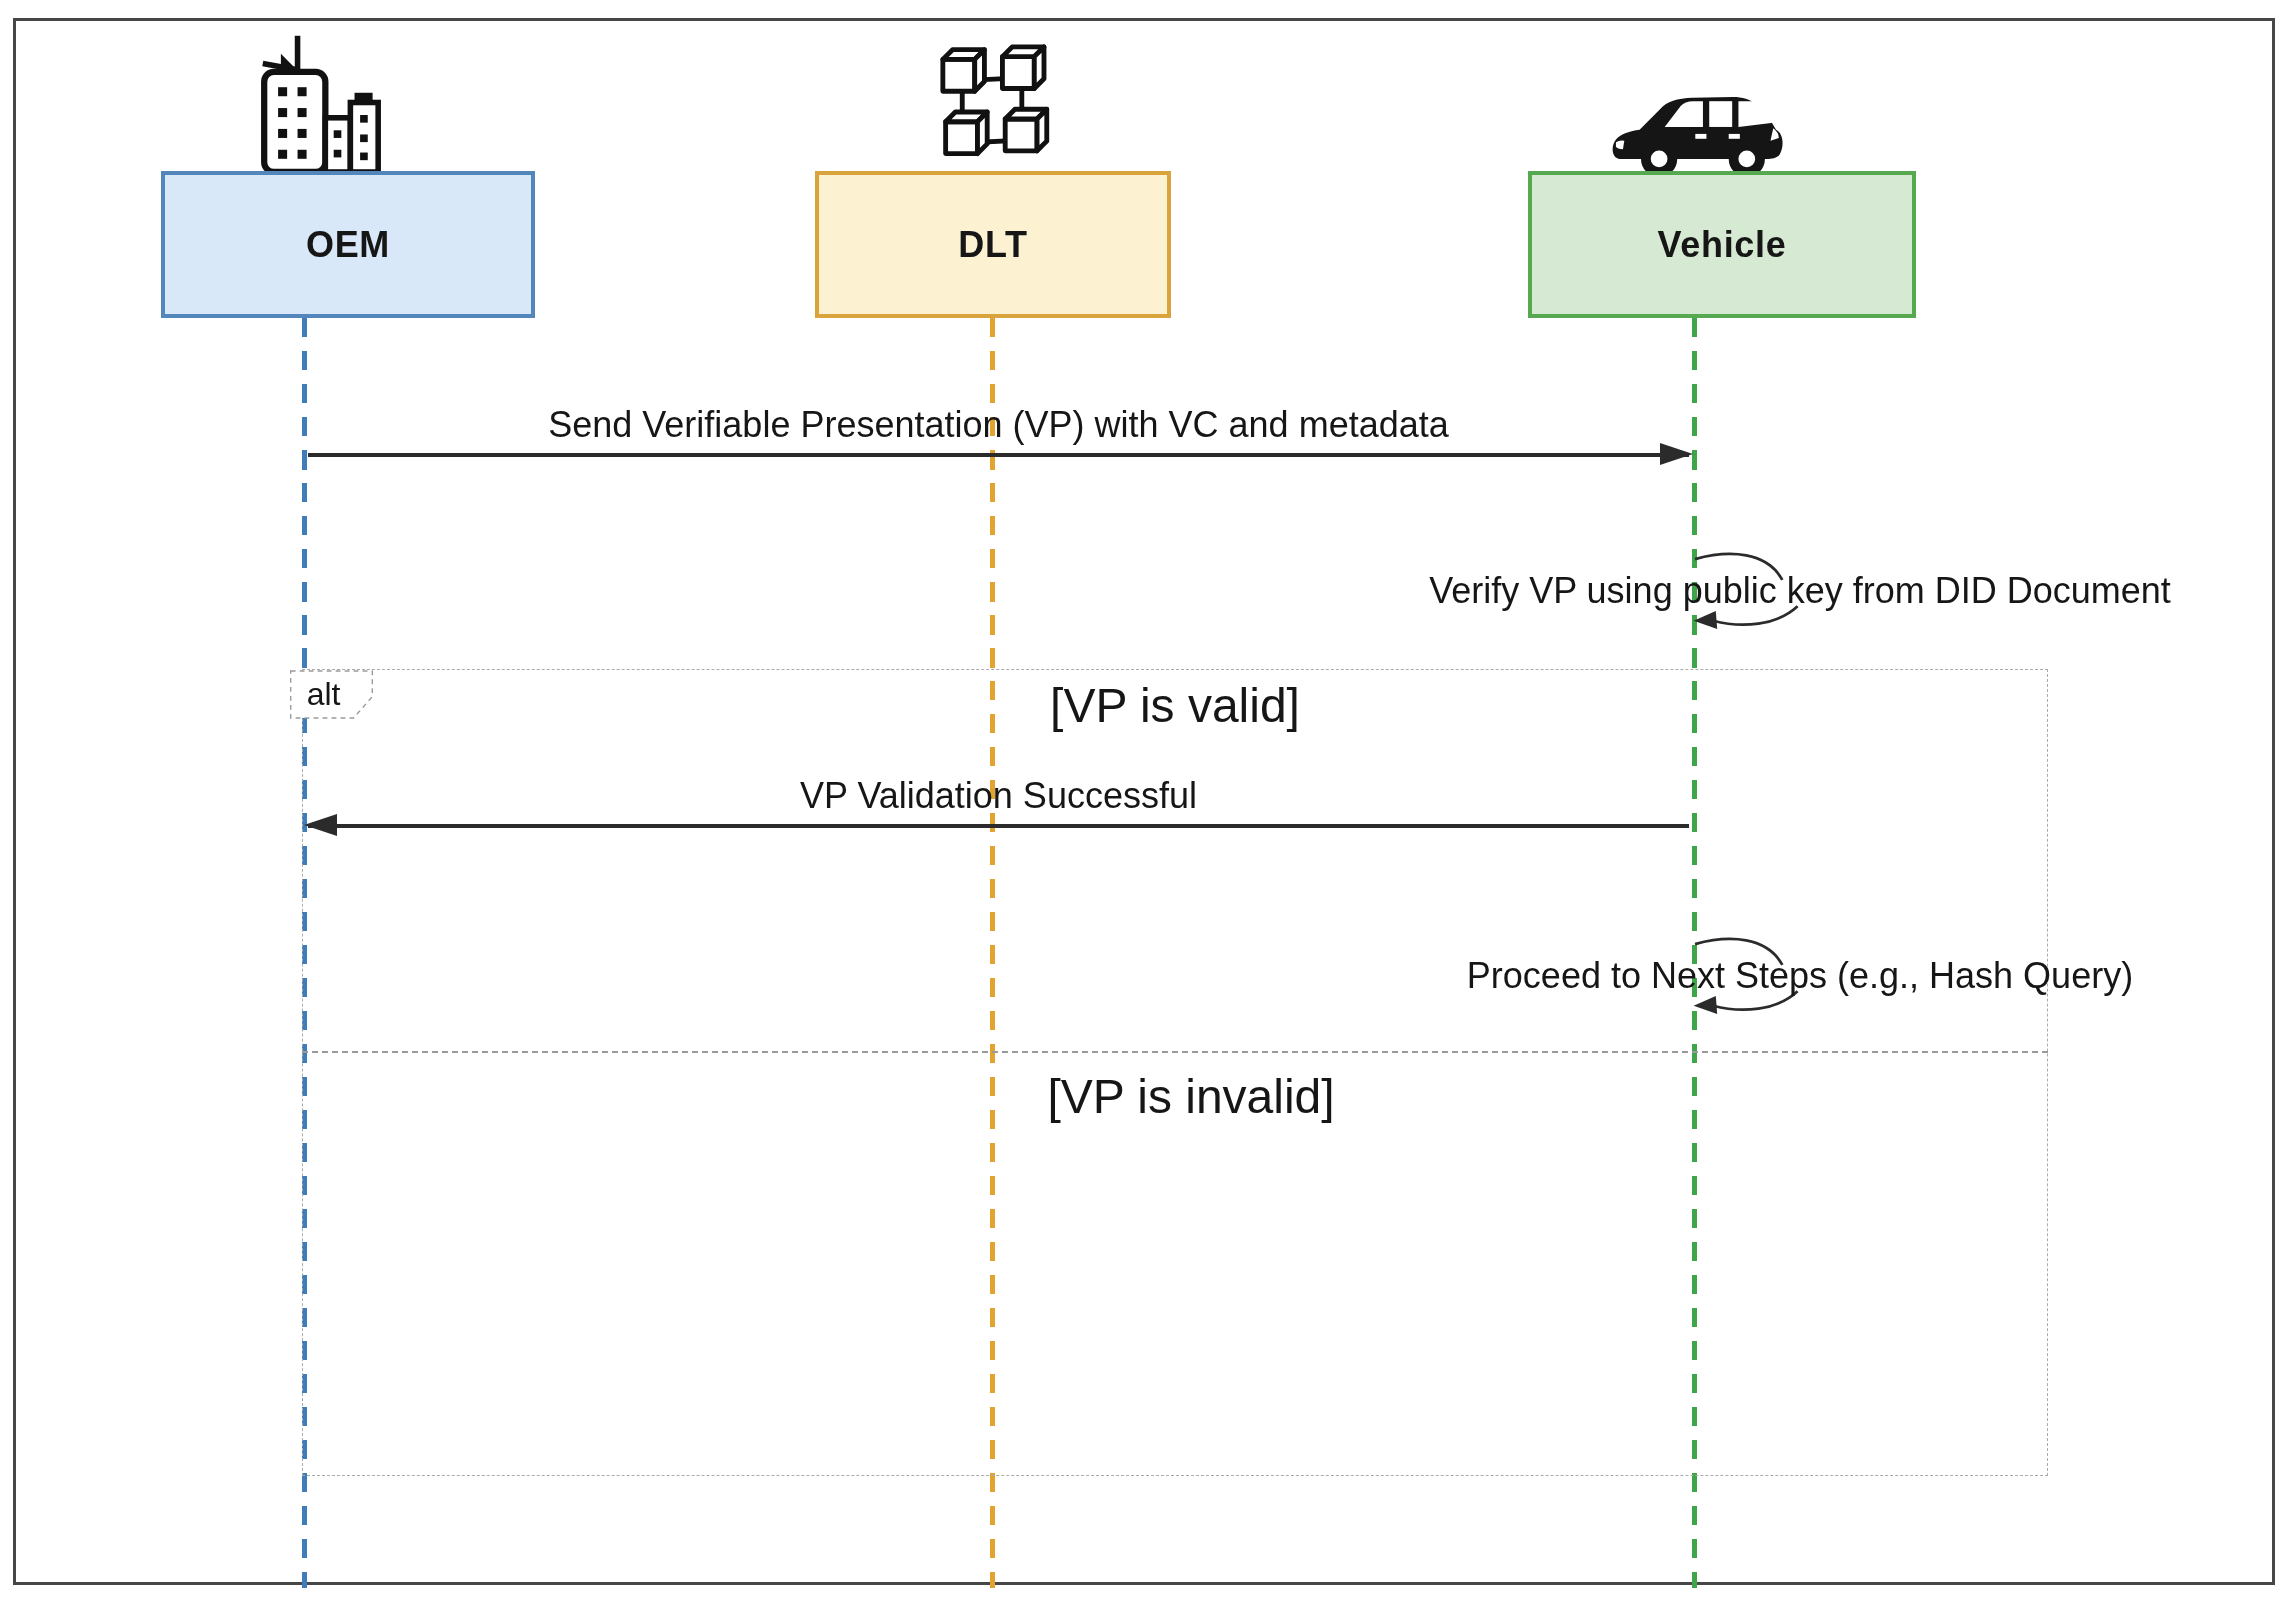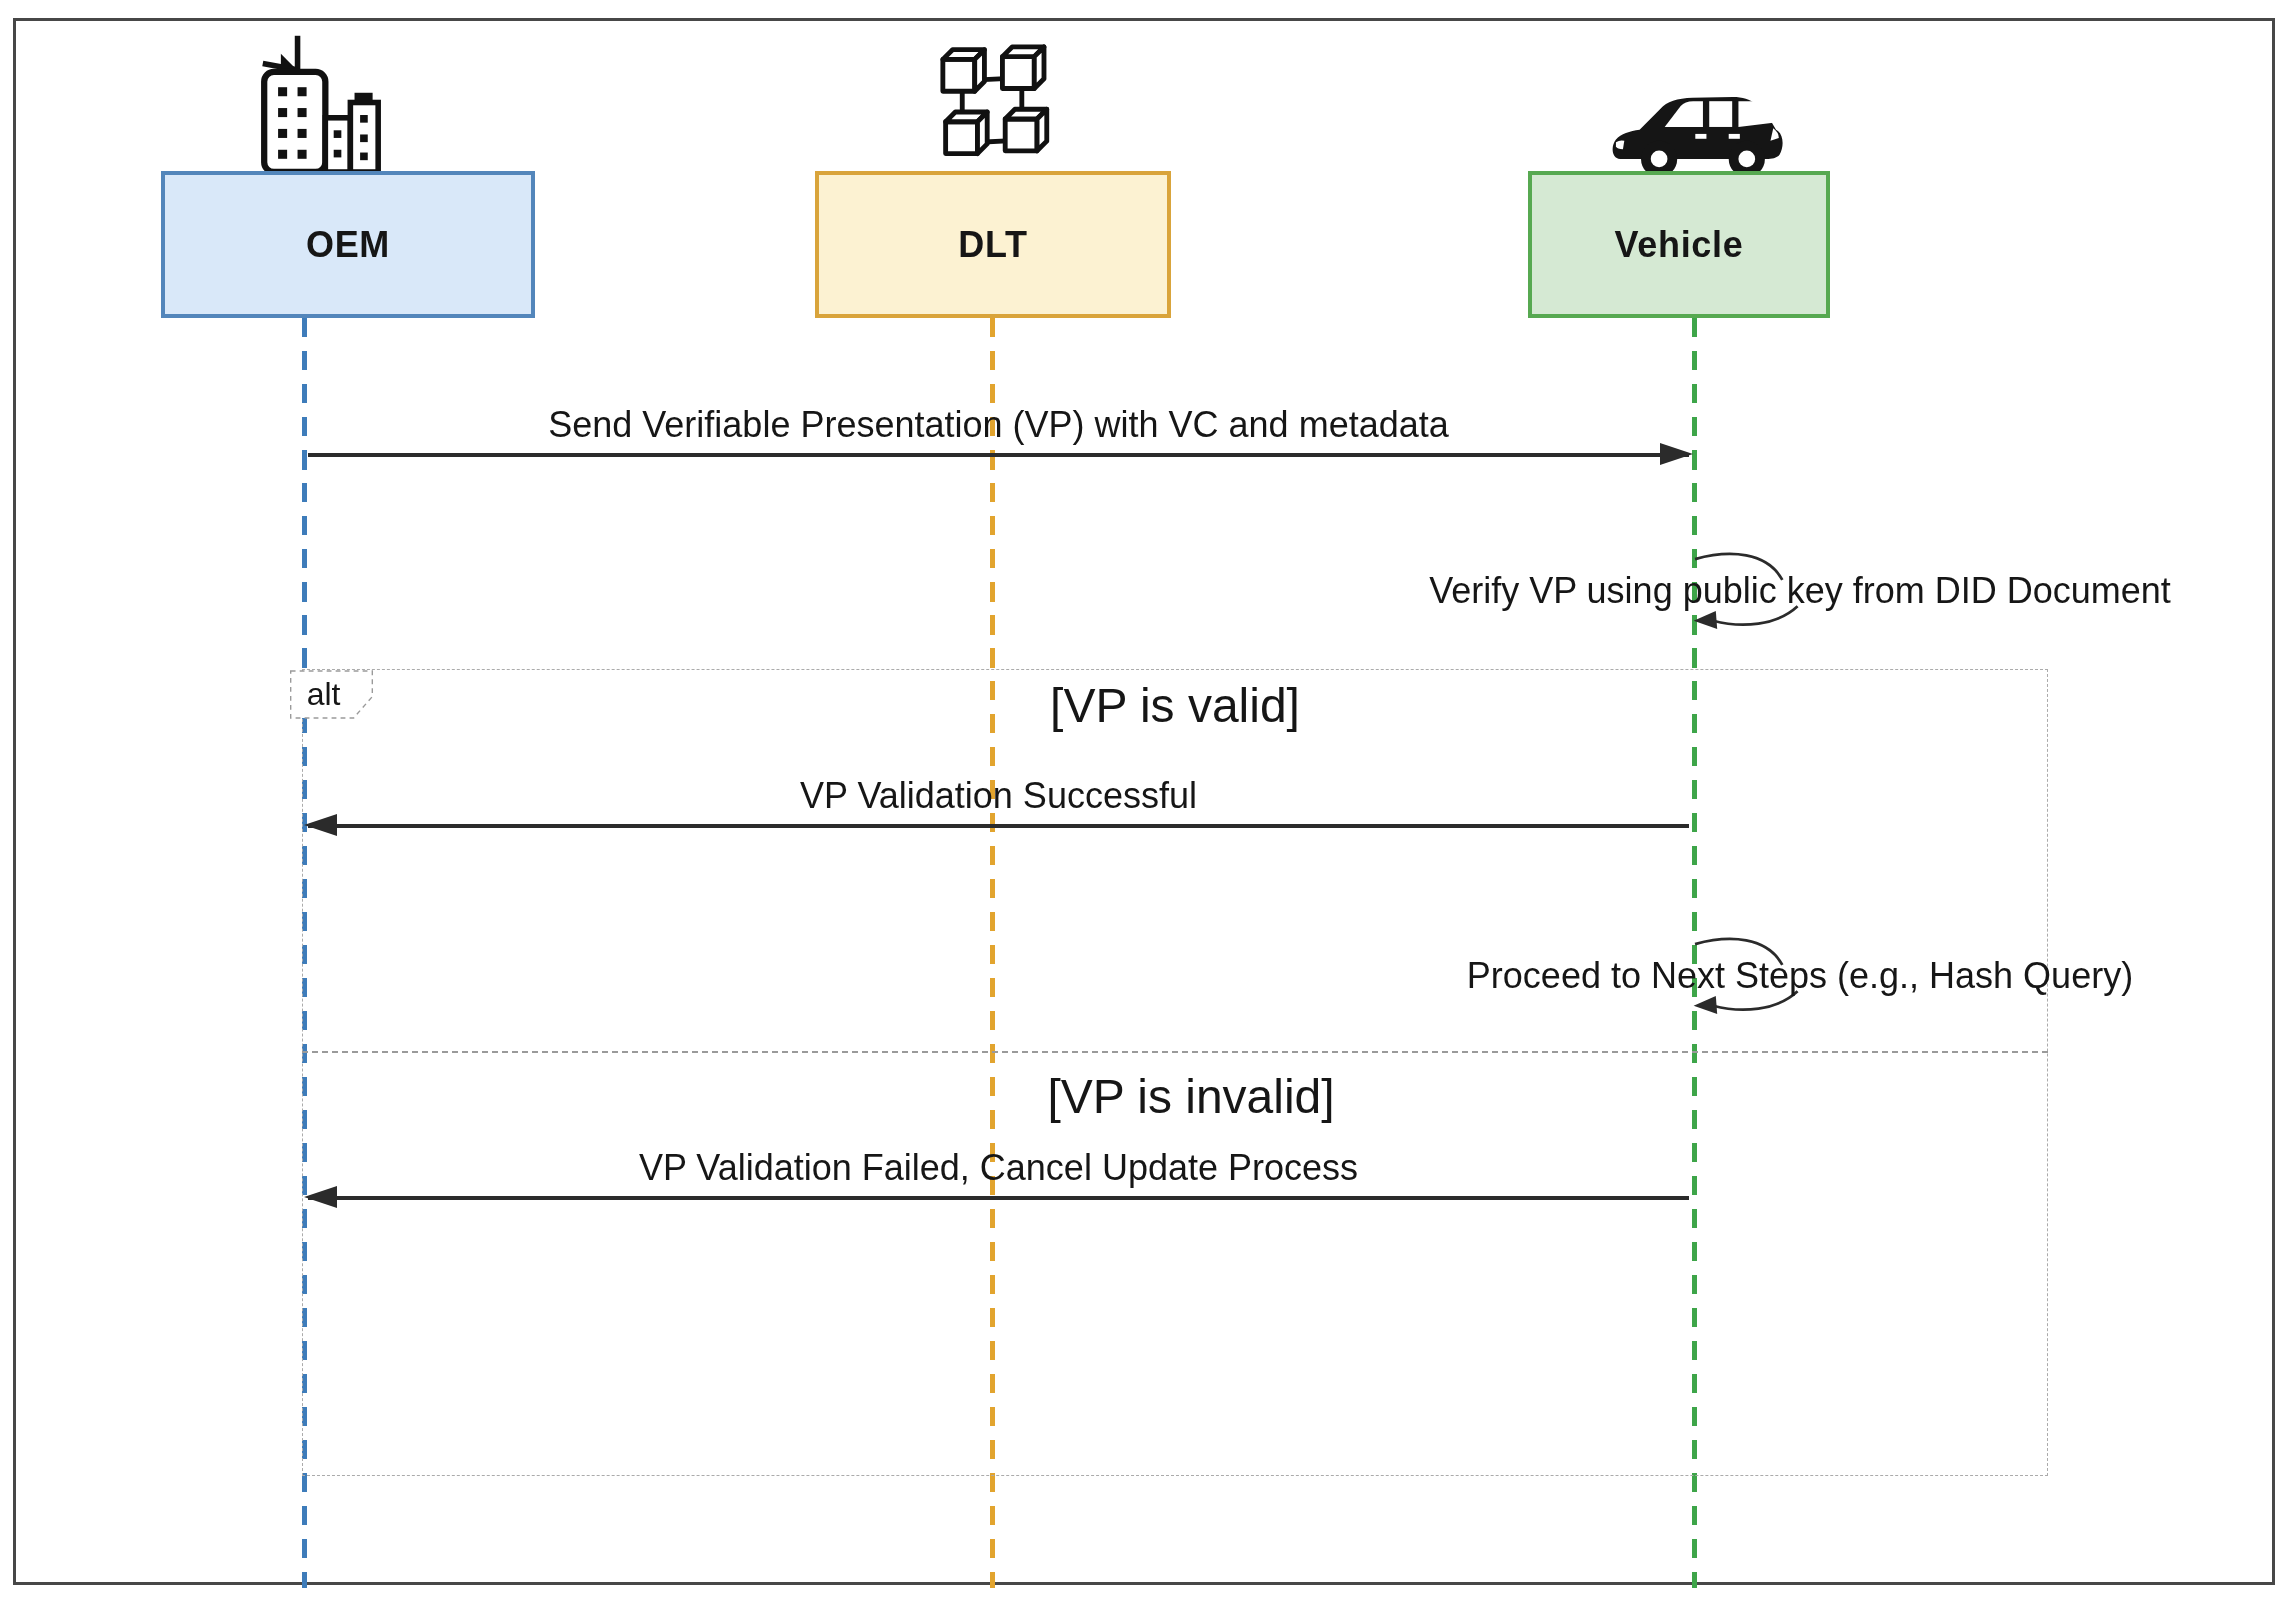--- a/index.html
+++ b/index.html
@@ -8,21 +8,21 @@
   
   .frame{position:absolute;left:12.5px;top:18px;width:2262px;height:1567px;
          border:3.5px solid #474747;background:#ffffff;box-sizing:border-box;}
   
   .actor-box{position:absolute;top:171px;height:147px;box-sizing:border-box;
              display:flex;align-items:center;justify-content:center;
              border-width:4.2px;border-style:solid;}
   .actor-box .actor-label{font-size:36px;font-weight:bold;letter-spacing:0.7px;}
   #box-oem{left:117px;width:374px;background:#d9e8f9;border-color:#5386bb;margin-left:44px;}
   #box-dlt{left:815px;width:356px;background:#fcf2d2;border-color:#d9a43b;}
-  #box-vehicle{left:1528px;width:302px;background:#d5e9d3;border-color:#57a951;}
+  #box-vehicle{left:1528px;width:388px;background:#d5e9d3;border-color:#57a951;}
   
   .actor-icon{position:absolute;}
   
   .lifeline{position:absolute;top:318px;height:1270px;width:4.9px;}
   .ll-blue{left:302px;background:repeating-linear-gradient(to bottom,#3e7cba 0 19.5px,transparent 19.5px 33px);}
   .ll-orange{left:990px;background:repeating-linear-gradient(to bottom,#e2a42e 0 19.5px,transparent 19.5px 33px);}
   .ll-green{left:1692px;background:repeating-linear-gradient(to bottom,#3ea549 0 19.5px,transparent 19.5px 33px);}
   
   .msg{position:absolute;left:304px;width:1389px;}
   .msg .mlabel{position:absolute;left:0;width:100%;text-align:center;font-size:36px;}
@@ -170,20 +170,15 @@
 
   <div class="selfmsg" style="top:933px;">
     <svg width="146" height="97" viewBox="0 0 210 140">
       <path d="M4 16 C55 2 108 6 130 46" fill="none" stroke="#2b2b2b" stroke-width="4"></path>
       <path d="M152 84 C122 112 72 116 30 105" fill="none" stroke="#2b2b2b" stroke-width="4"></path>
       <polygon points="34,91 2,105 36,117" fill="#2b2b2b"></polygon>
     </svg>
     <div class="slabel">Proceed to Next Steps (e.g., Hash Query)</div>
   </div>
 
-  <div class="msg" style="top:1147px;height:76px;">
-    <div class="mlabel" style="top:0;">VP Validation Failed, Cancel Update Process</div>
-    <div class="line" style="top:49px;"></div>
-    <div class="head-left" style="top:39px;"></div>
-  </div>
 
 </div>
 
 
 </body></html>

